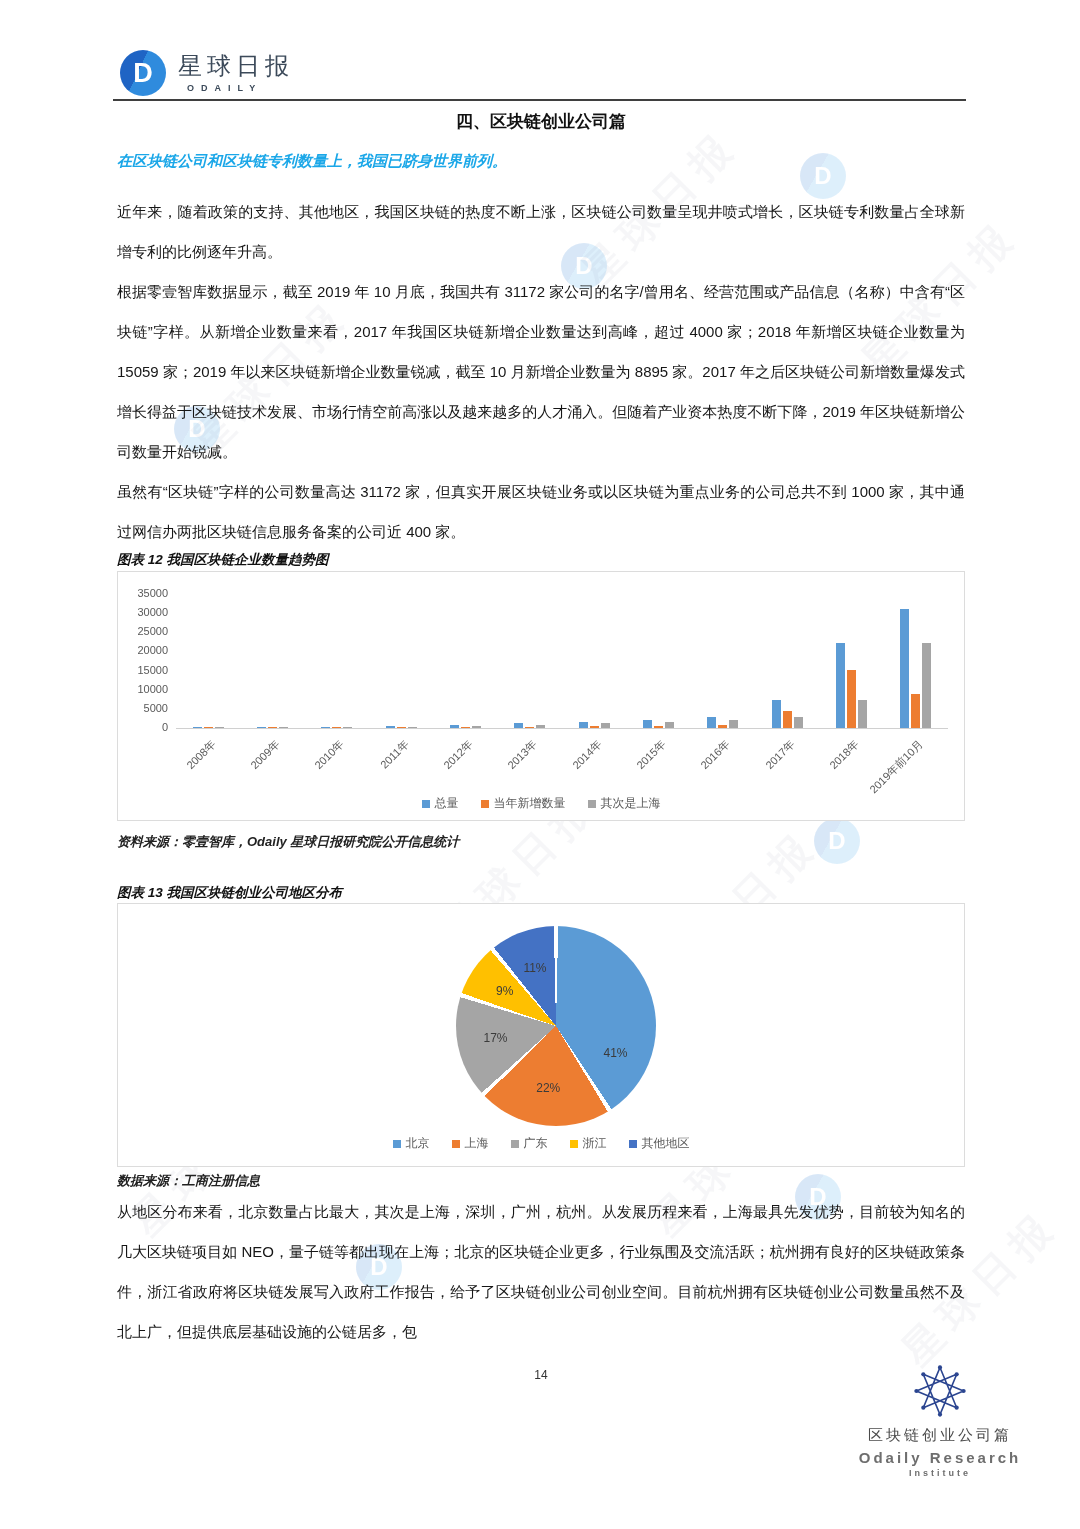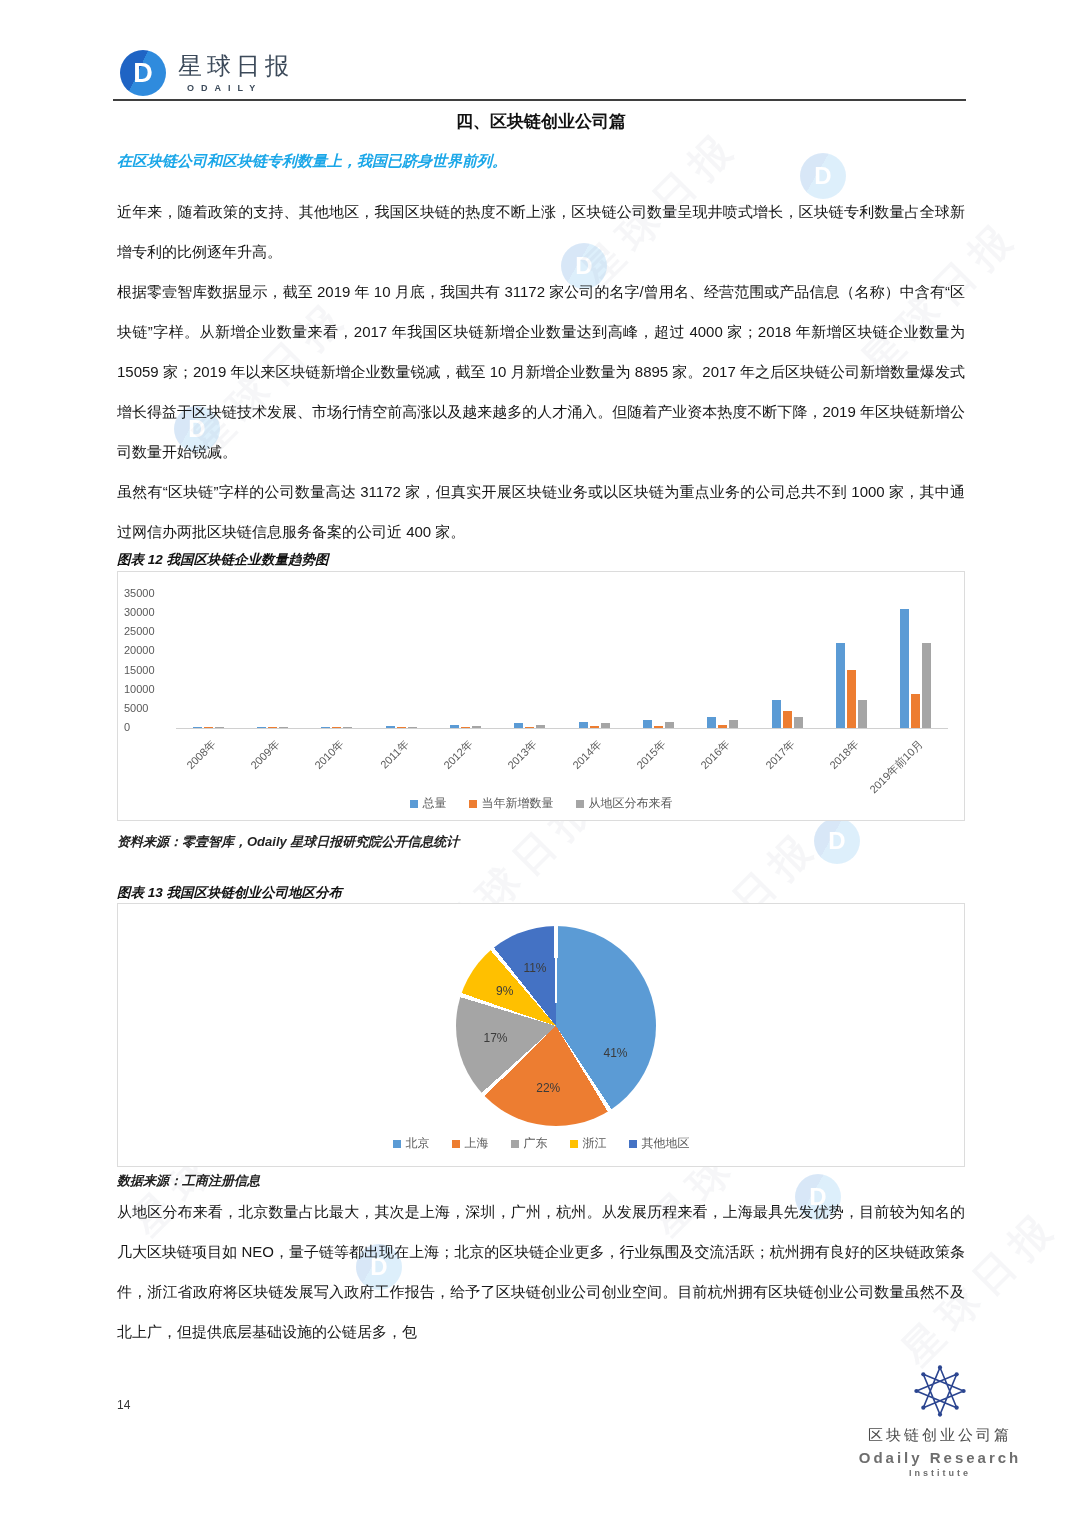--- a/index.html
+++ b/index.html
@@ -51,21 +51,21 @@
   .fig-src{left:117px;width:848px;font-size:13px;font-weight:bold;font-style:italic;color:#222;}
   .src12{top:833px;}
   .src13{top:1172px;}
 
   
   .chart-box{left:117px;width:846px;border:1px solid #dcdcdc;background:#fff;}
   .bar-box{top:571px;height:248px;}
   .pie-box{top:903px;height:262px;}
 
   
-  #bar-ylabels .ylab{position:absolute;left:6px;width:44px;text-align:left;font-size:11px;color:#595959;}
+  #bar-ylabels .ylab{position:absolute;left:6px;width:44px;text-align:right;font-size:11px;color:#595959;}
   #bar-plot{
     position:absolute;left:58px;right:16px;top:22px;height:134px;
     display:flex;border-bottom:1px solid #d0d0d0;
   }
   .bar-group{flex:1;display:flex;align-items:flex-end;justify-content:center;gap:2px;height:100%;}
   .bar{width:9px;}
   #bar-xlabels{position:absolute;left:58px;right:16px;top:157px;height:58px;display:flex;}
   .xcell{flex:1;position:relative;}
   .xlab{
     position:absolute;top:8px;right:50%;transform:rotate(-45deg);transform-origin:100% 0;
@@ -78,21 +78,21 @@
   .legend-item{display:flex;align-items:center;gap:5px;}
   .legend-swatch{width:8px;height:8px;display:inline-block;}
 
   
   #pie-wrap{position:absolute;left:50%;top:22px;width:200px;height:200px;margin-left:-85px;}
   #pie-circle{width:200px;height:200px;border-radius:50%;}
   .pie-label{position:absolute;transform:translate(-50%,-50%);font-size:12px;color:#3b3b3b;}
   .pie-box .legend{bottom:14px;}
 
   
-  .page-num{left:117px;top:1368px;width:848px;text-align:left;font-size:12px;color:#333;margin-top:30px;}
+  .page-num{left:117px;top:1368px;width:848px;text-align:center;font-size:12px;color:#333;}
   .footer-logo{left:852px;top:1360px;width:176px;text-align:center;}
   .footer-logo svg{display:block;margin:0 auto;}
   .fl-cn{font-size:15px;color:#4a4a4a;letter-spacing:3px;margin-top:4px;}
   .fl-en{font-size:15px;color:#6e6e6e;letter-spacing:3px;margin-top:4px;font-weight:bold;}
   .fl-en2{font-size:9px;color:#6e6e6e;letter-spacing:3px;margin-top:2px;font-weight:bold;}
 </style>
 </head>
 <body>
 
 <div>
@@ -245,21 +245,21 @@
       <span class="legend-item">
         <span class="legend-swatch" style="background: rgb(91, 155, 213);"></span>
         <span>总量</span>
       </span>
       <span class="legend-item">
         <span class="legend-swatch" style="background: rgb(237, 125, 49);"></span>
         <span>当年新增数量</span>
       </span>
       <span class="legend-item">
         <span class="legend-swatch" style="background: rgb(165, 165, 165);"></span>
-        <span>从地区分布来看</span>
+        <span>其次是上海</span>
       </span>
     </div>
 </div>
 
 <div class="abs fig-src src12">资料来源：零壹智库，Odaily 星球日报研究院公开信息统计</div>
 
 <div class="abs fig-cap cap13">图表 13 我国区块链创业公司地区分布</div>
 
 <div class="abs chart-box pie-box">
   <div id="pie-wrap">

